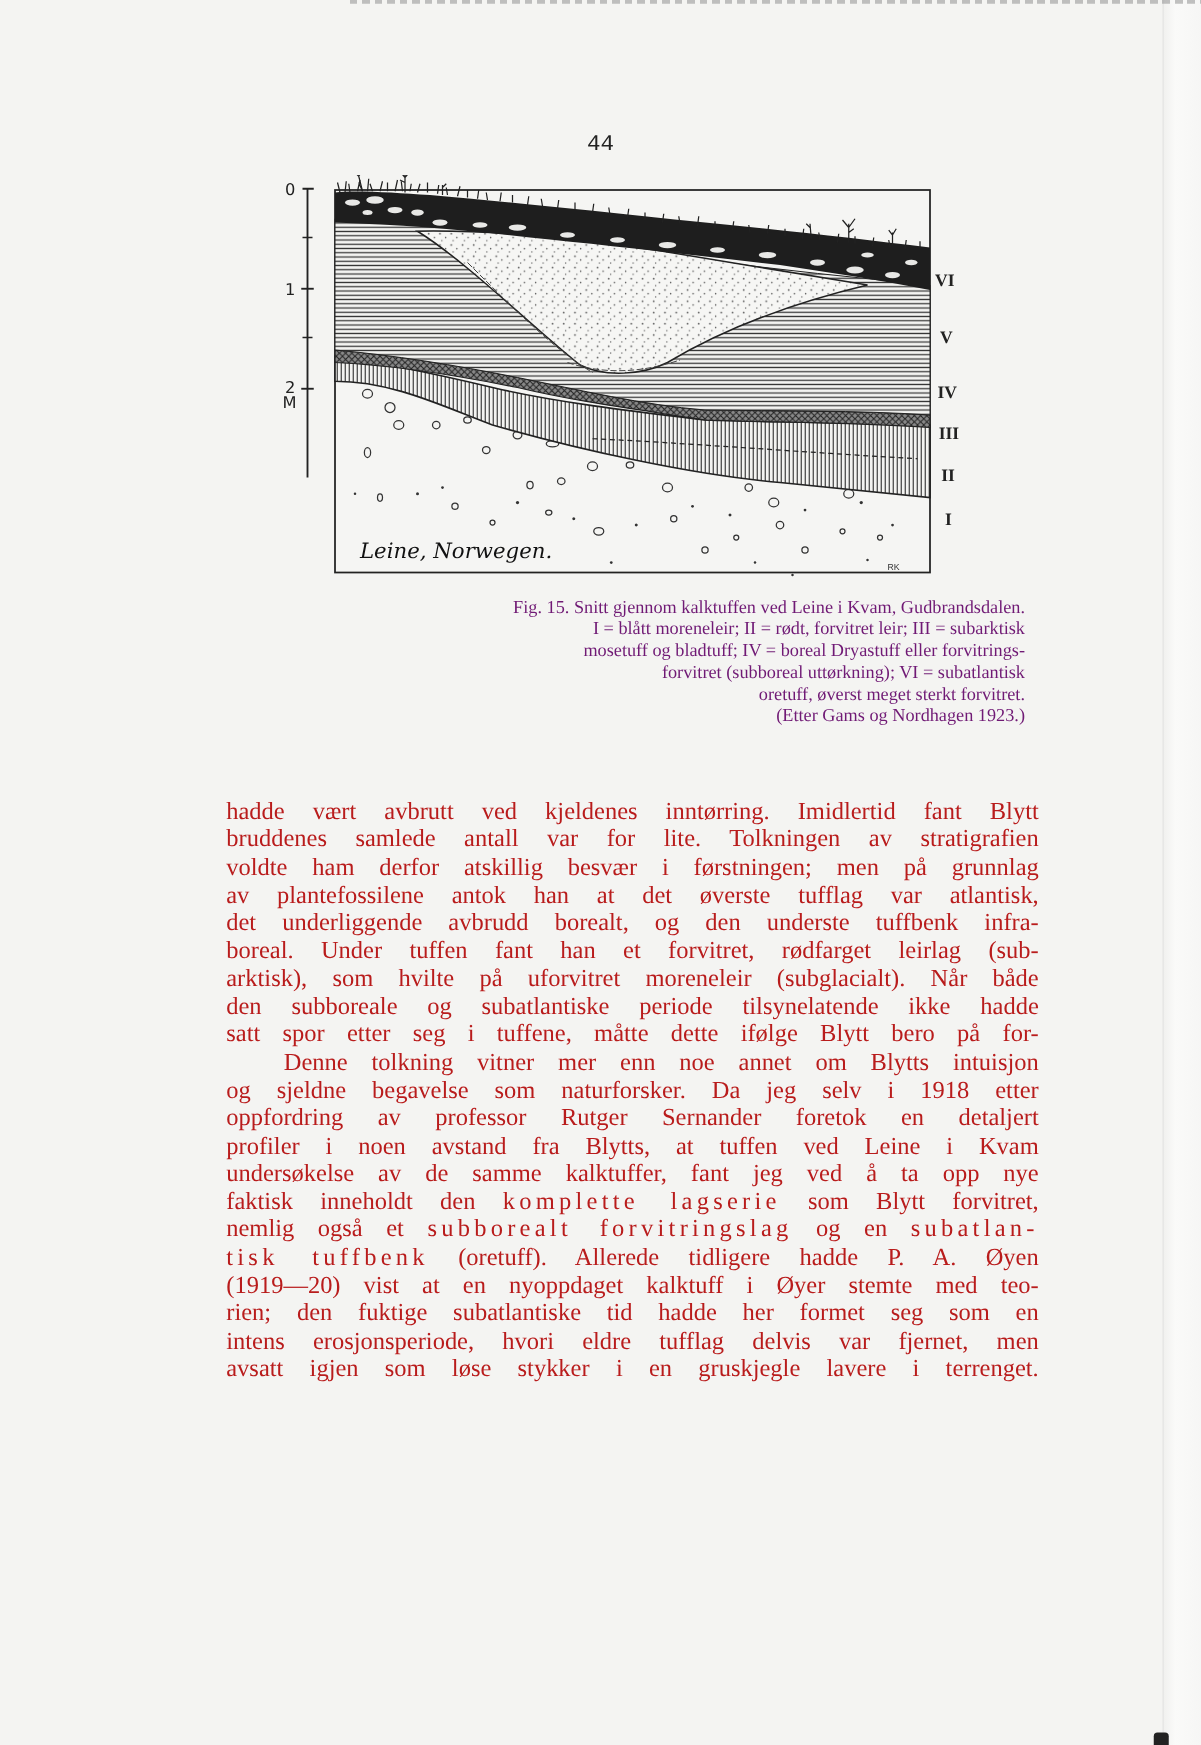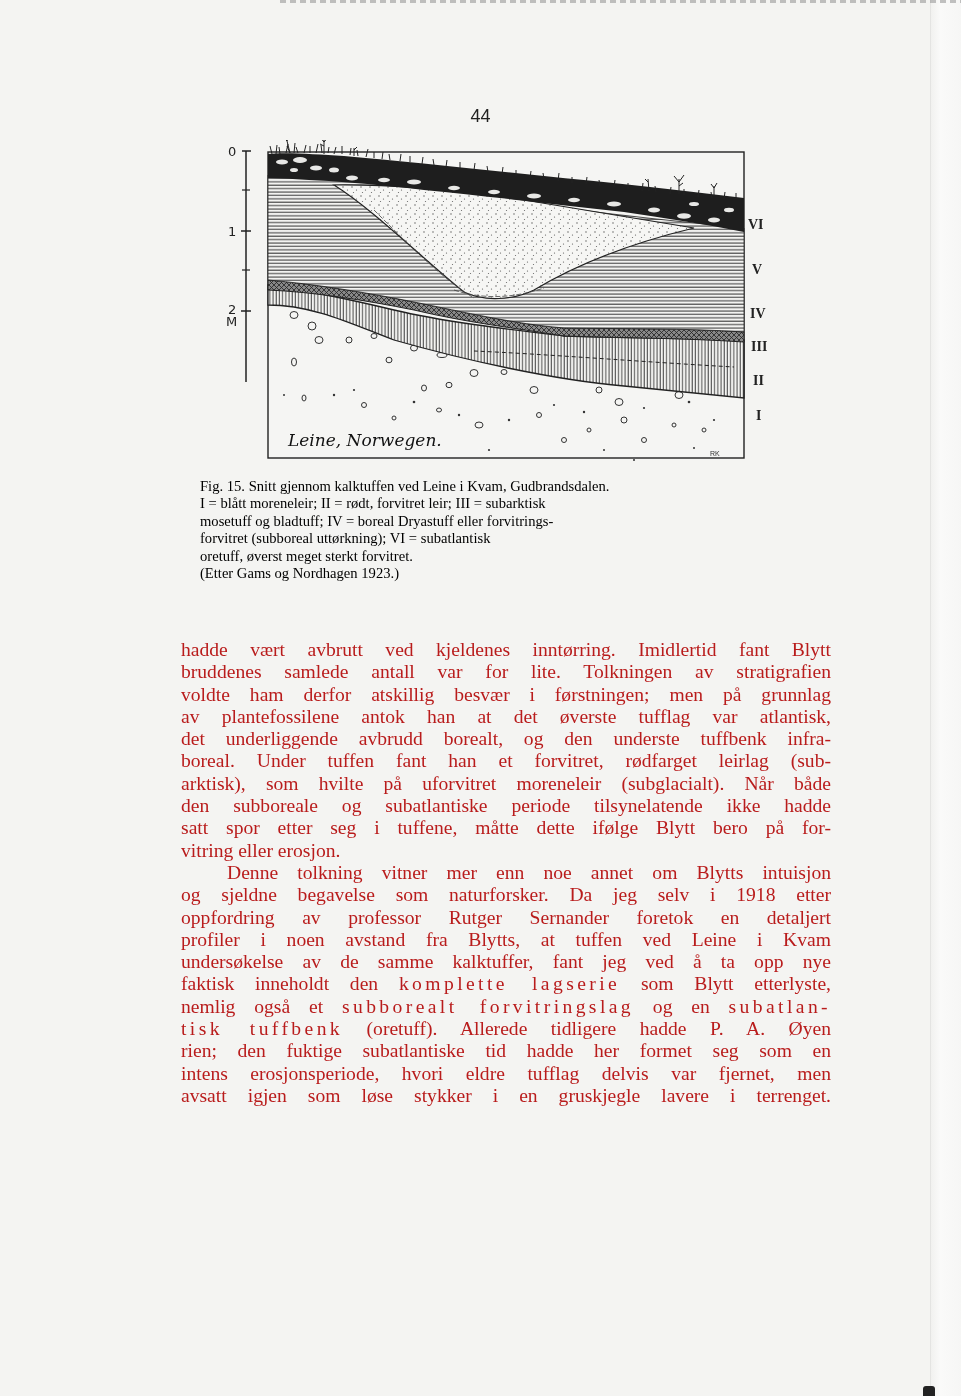--- a/index.html
+++ b/index.html
@@ -18,33 +18,33 @@
       position: absolute; left: 280px; top: 0; width: 681px; height: 3px;
       background: repeating-linear-gradient(to right, #9a9a9a 0 6px, transparent 6px 10px);
       opacity: .6;
     }
     .bottom-mark {
       position: absolute; left: 923px; top: 1386px; width: 12px; height: 10px;
       background: #222; border-radius: 3px 3px 0 0;
     }
     .page-number {
       position: absolute; left: 0; width: 961px; top: 106px; text-align: center;
-      font-family: Liberation Sans, sans-serif; font-size: 18px; color: #222;
+      font-family: Liberation Mono, monospace; font-size: 18px; color: #222;
     }
     .figure { position: absolute; left: 224px; top: 140px; width: 560px; height: 330px; }
     .figure svg { width: 560px; height: 330px; display: block; }
     .svg-text-scale { font-family: "DejaVu Sans", sans-serif; font-size: 13px; fill: #222; }
     .svg-text-roman { font-family: "Liberation Serif", serif; font-size: 14px; fill: #222; font-weight: bold; }
     .svg-text-title { font-family: "DejaVu Serif", serif; font-size: 17px; font-style: italic; fill: #111; }
     .svg-text-small { font-family: "Liberation Sans", sans-serif; font-size: 7px; fill: #333; }
 
     .caption {
       position: absolute; left: 200px; top: 478px; width: 620px;
-      text-align: left;
-      font-family: "Liberation Serif", serif; font-size: 14.6px; line-height: 17.4px; color: #000000;
+      text-align: right;
+      font-family: "Liberation Serif", serif; font-size: 14.6px; line-height: 17.4px; color: #701a75;
     }
     .caption div { white-space: nowrap; }
 
     .body-text {
       position: absolute; left: 181px; top: 639px; width: 650px;
       font-family: "Liberation Serif", serif; font-size: 19.6px; line-height: 22.3px; color: #b91c1c;
     }
     .body-text .line {
       display: block; white-space: nowrap; text-align: justify; text-align-last: justify;
       height: 22.3px;
@@ -219,28 +219,28 @@
   <div>
     <span class="line">hadde vært avbrutt ved kjeldenes inntørring. Imidlertid fant Blytt</span>
     <span class="line">bruddenes samlede antall var for lite. Tolkningen av stratigrafien</span>
     <span class="line">voldte ham derfor atskillig besvær i førstningen; men på grunnlag</span>
     <span class="line">av plantefossilene antok han at det øverste tufflag var atlantisk,</span>
     <span class="line">det underliggende avbrudd borealt, og den underste tuffbenk infra-</span>
     <span class="line">boreal. Under tuffen fant han et forvitret, rødfarget leirlag (sub-</span>
     <span class="line">arktisk), som hvilte på uforvitret moreneleir (subglacialt). Når både</span>
     <span class="line">den subboreale og subatlantiske periode tilsynelatende ikke hadde</span>
     <span class="line">satt spor etter seg i tuffene, måtte dette ifølge Blytt bero på for-</span>
-    <span class="line last">vitring eller erosjon.</span>
   </div>
   <div>
     <span class="line indent">Denne tolkning vitner mer enn noe annet om Blytts intuisjon</span>
     <span class="line">og sjeldne begavelse som naturforsker. Da jeg selv i 1918 etter</span>
     <span class="line">oppfordring av professor Rutger Sernander foretok en detaljert</span>
     <span class="line">profiler i noen avstand fra Blytts, at tuffen ved Leine i Kvam</span>
     <span class="line">undersøkelse av de samme kalktuffer, fant jeg ved å ta opp nye</span>
-    <span class="line"><span>faktisk inneholdt den </span><span class="spaced">komplette lagserie</span><span> som Blytt etterlyste,</span></span>
+    <span class="line"><span>faktisk inneholdt den </span><span class="spaced">komplette lagserie</span><span> som Blytt forvitret,</span></span>
     <span class="line"><span>nemlig også et </span><span class="spaced">subborealt forvitringslag</span><span> og en </span><span class="spaced">subatlan-</span></span>
     <span class="line"><span class="spaced">tisk tuffbenk</span><span> (oretuff). Allerede tidligere hadde P. A. Øyen</span></span>
+    <span class="line">(1919—20) vist at en nyoppdaget kalktuff i Øyer stemte med teo-</span>
     <span class="line">rien; den fuktige subatlantiske tid hadde her formet seg som en</span>
     <span class="line">intens erosjonsperiode, hvori eldre tufflag delvis var fjernet, men</span>
     <span class="line">avsatt igjen som løse stykker i en gruskjegle lavere i terrenget.</span>
   </div>
 </div>
 
 </body></html>

